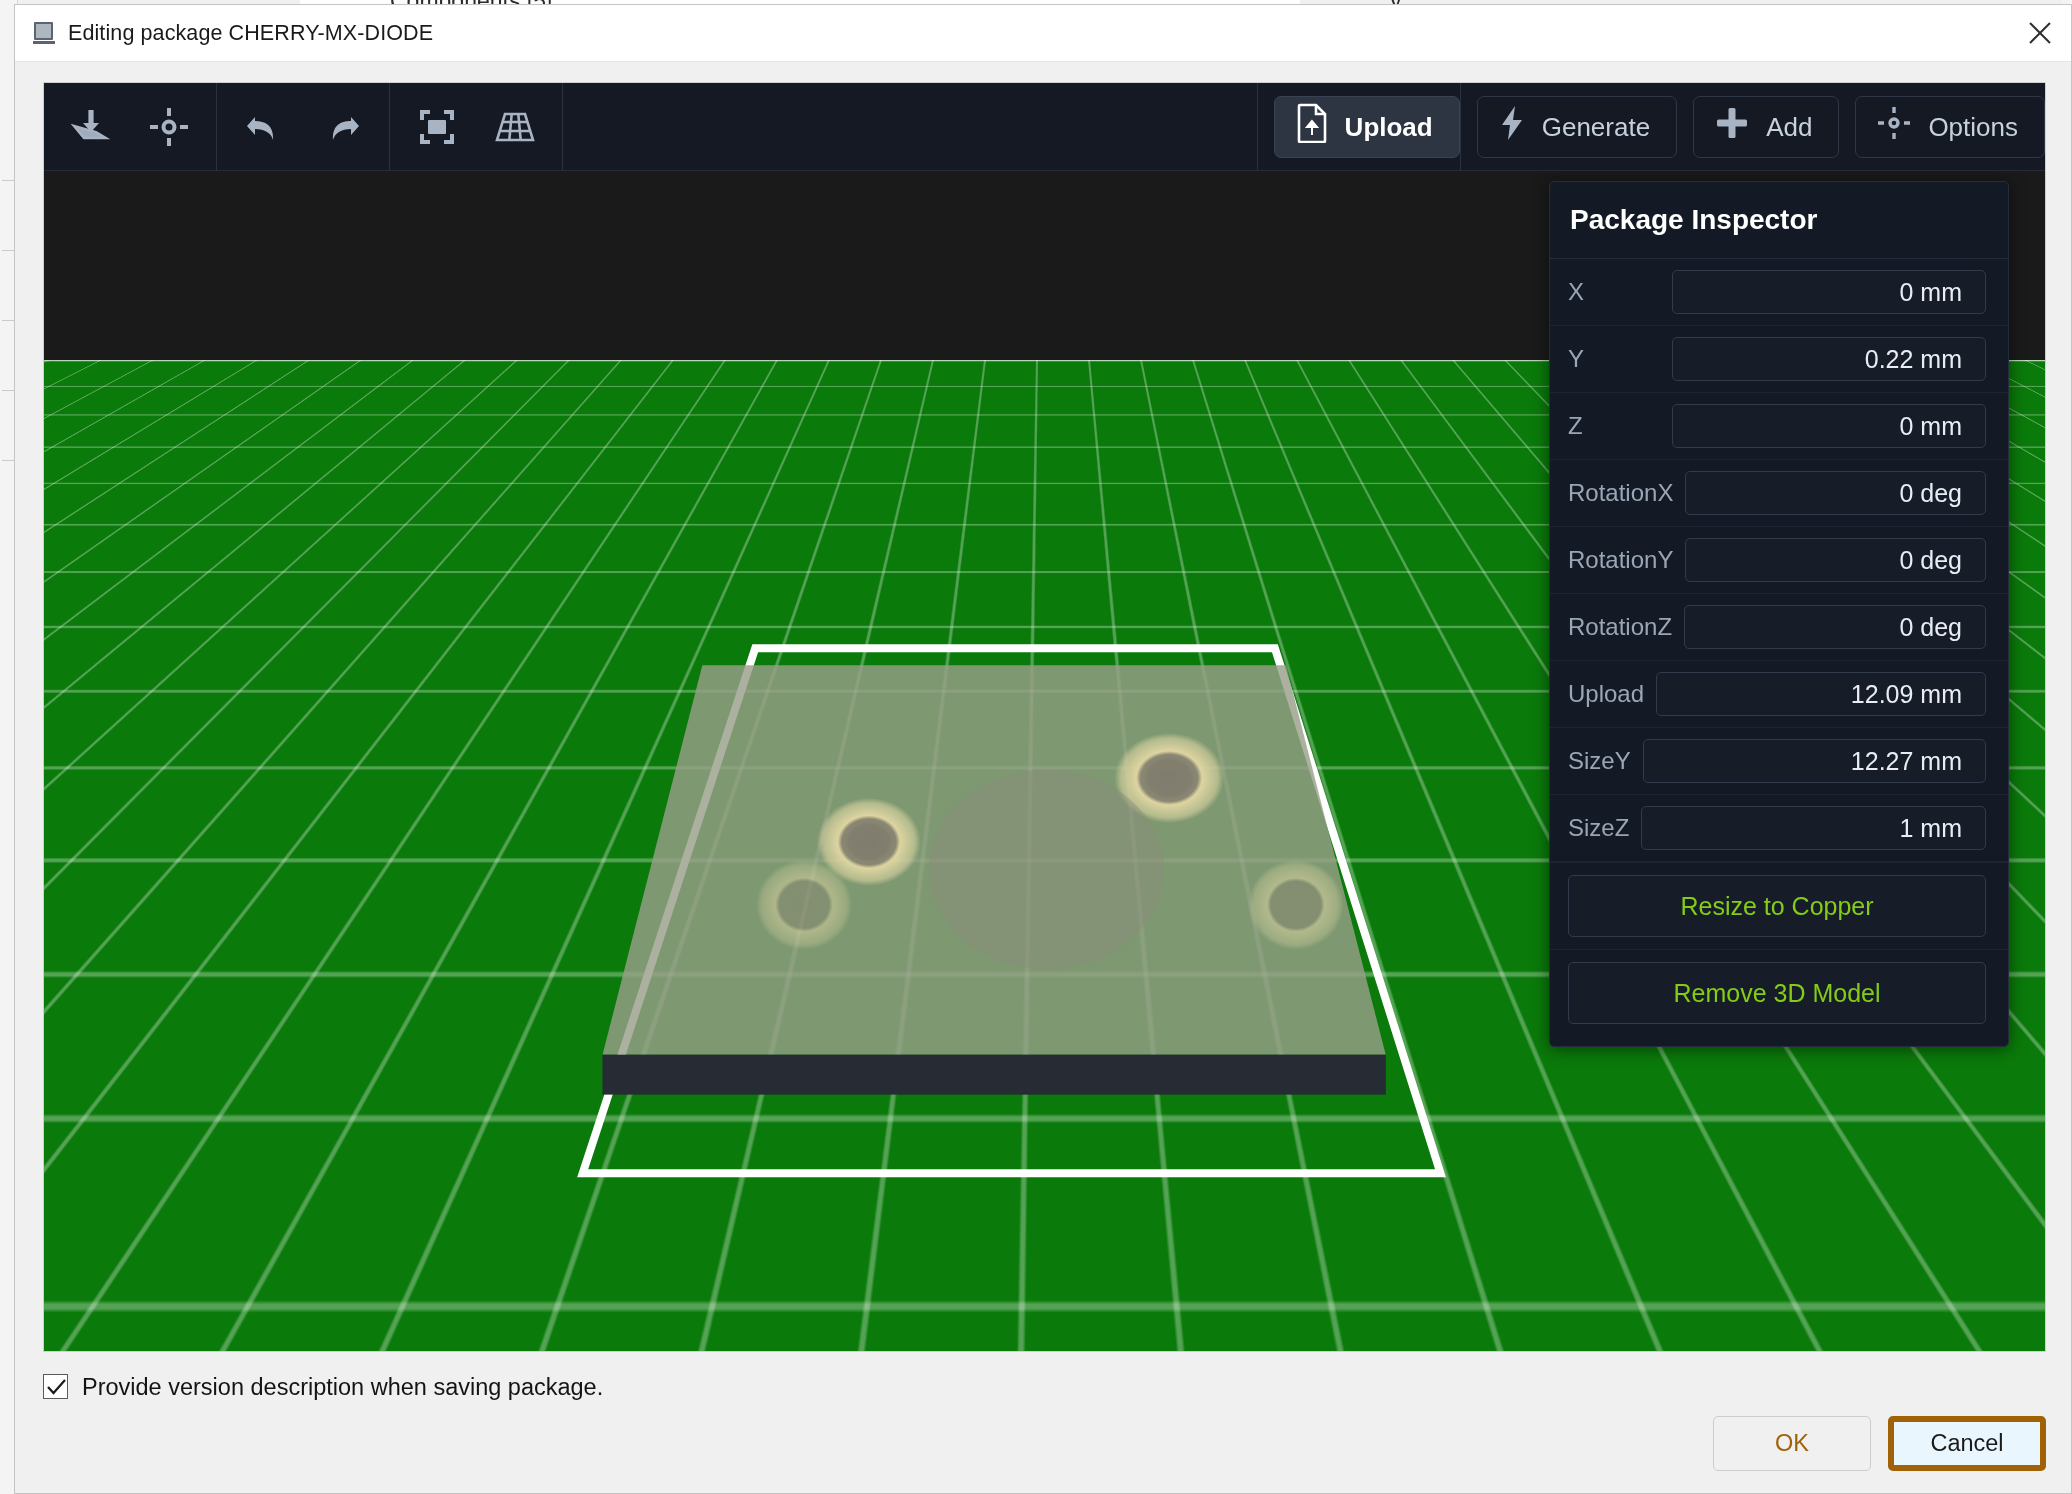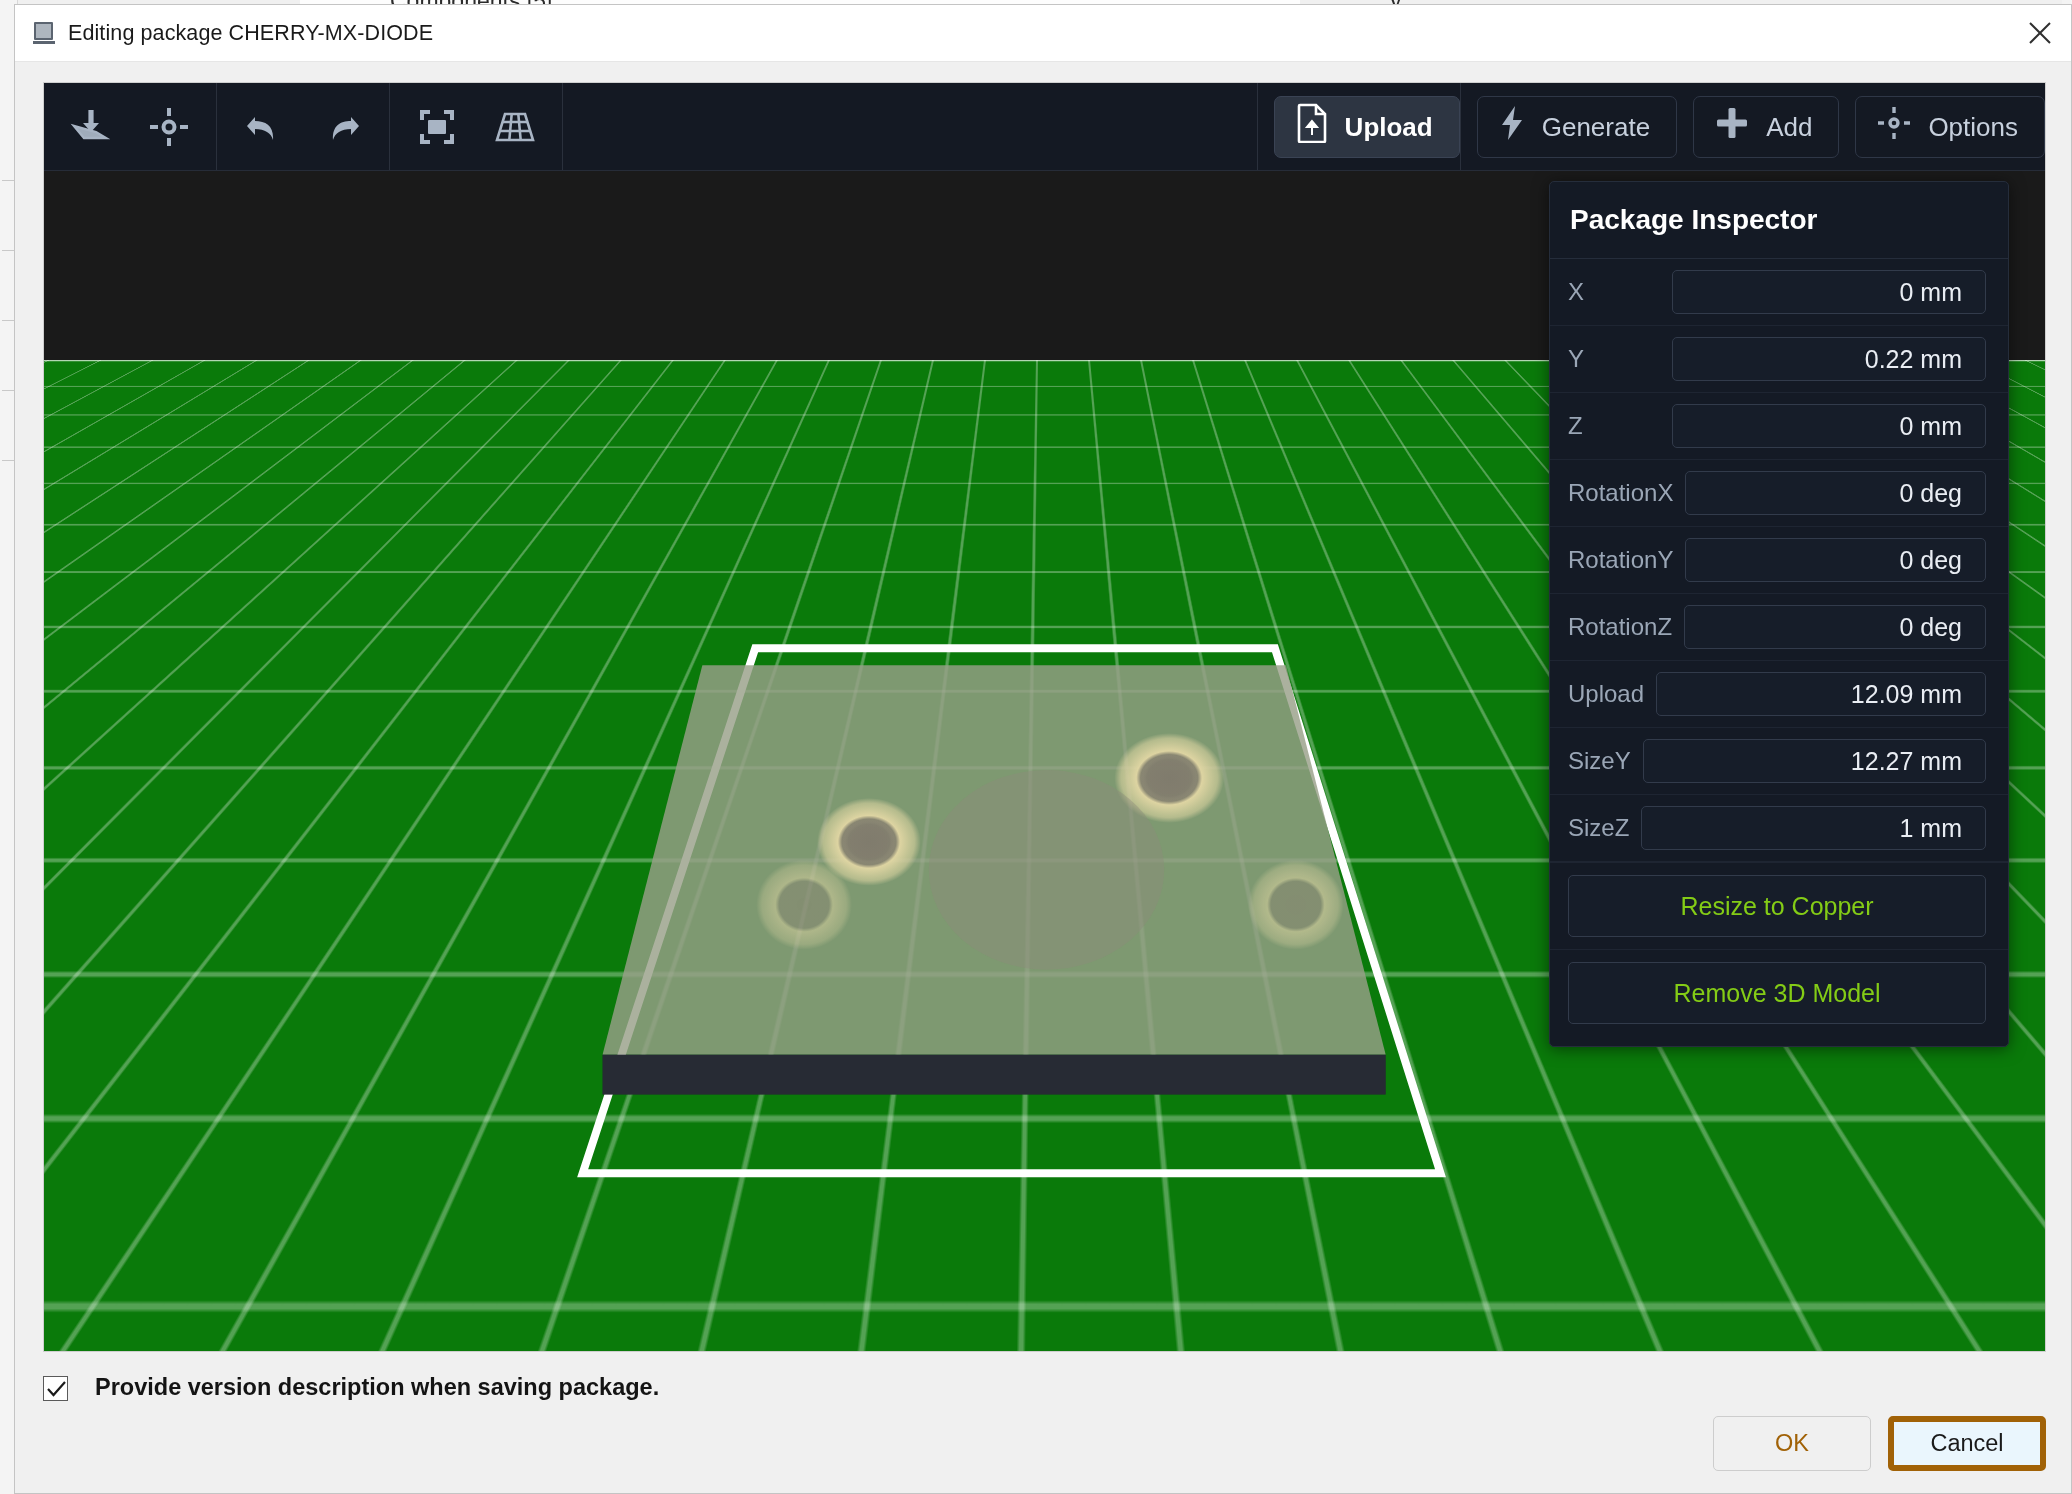--- a/index.html
+++ b/index.html
@@ -224,23 +224,23 @@
     font-family: "Liberation Sans", sans-serif;
   }
 
   
   #footer {
     flex: 1;
     position: relative;
     padding: 0 25px 0 28px;
   }
   #chk-row {
-    display: flex; align-items: flex-end; gap: 27px;
+    display: flex; align-items: flex-start; gap: 14px;
     margin-top: 22px;
-    cursor: pointer; width: max-content; font-weight: bold;
+    cursor: pointer; width: max-content;
   }
   #chk-box {
     width: 25px; height: 25px;
     border: 1px solid #5a5a5a;
     background: #ffffff;
     position: relative; flex: none;
   }
   #chk-box svg { position: absolute; left: 3px; top: 4px; }
   #chk-label { font-size: 23.5px; color: #141414; }
 

